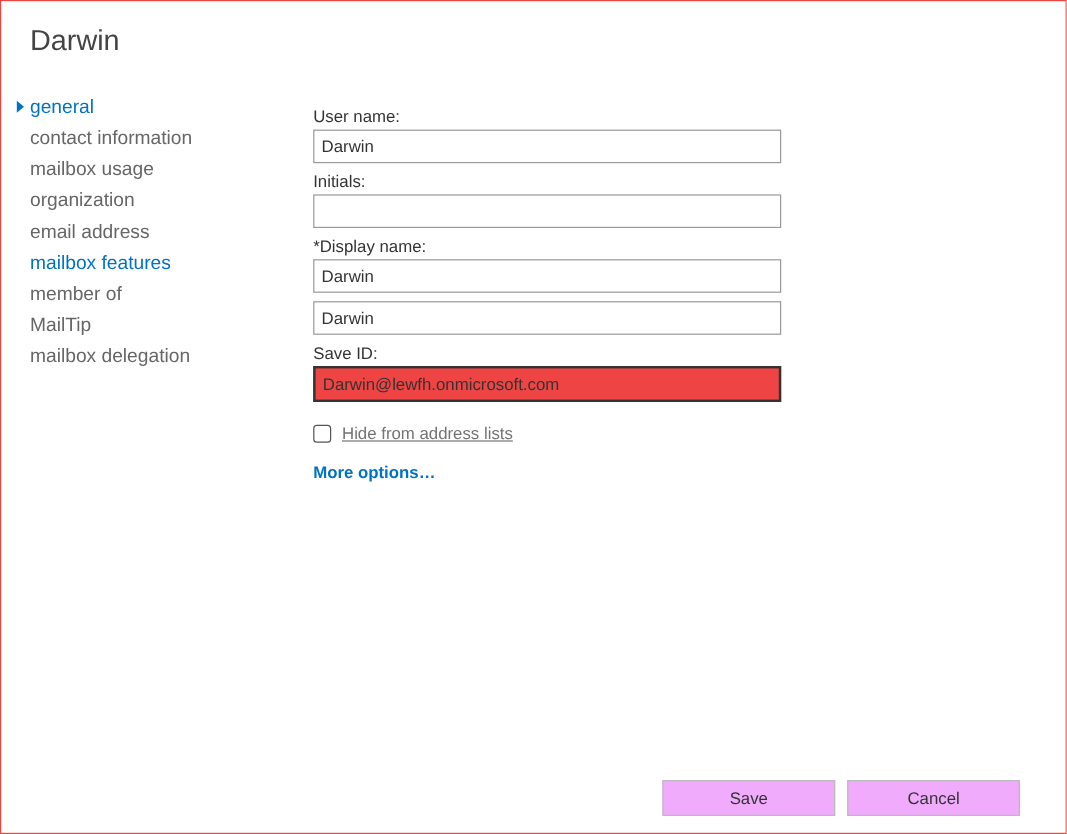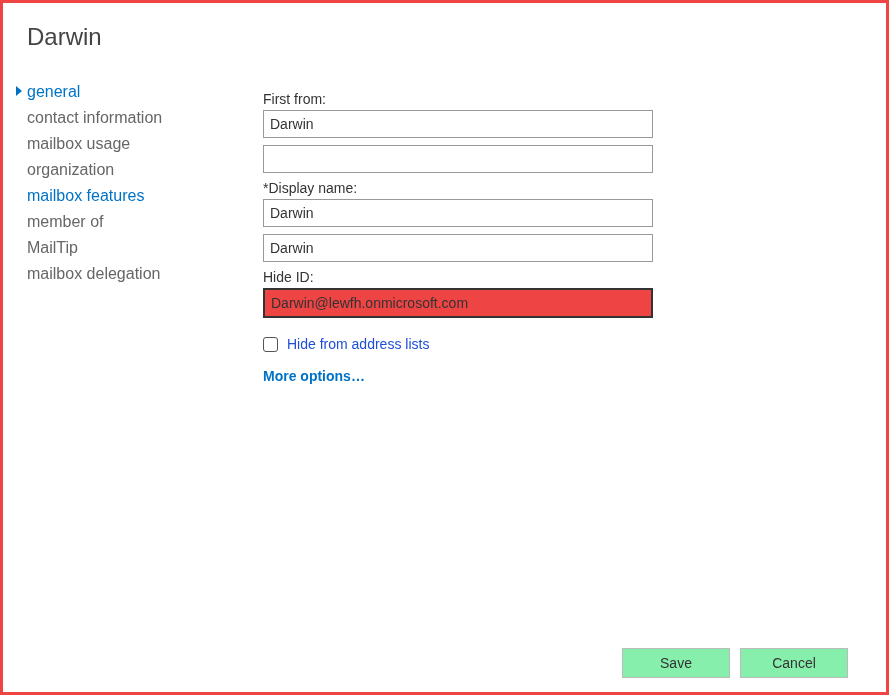--- a/index.html
+++ b/index.html
@@ -9,21 +9,21 @@
     }
     body {
       font-family: "Segoe UI", Tahoma, Geneva, sans-serif;
       font-size: 14px;
       color: #333;
       background: #fff;
     }
     .window {
       width: 889px;
       height: 695px;
-      border: 3px solid #ef4444;
+      border: 1px solid #ef4444;
       position: relative;
       background: #fff;
     }
     .header {
       padding: 20px 0 0 24px;
     }
     .page-title {
       font-size: 24px;
       font-weight: 300;
       color: #444;
@@ -107,40 +107,41 @@
       width: 15px;
       height: 15px;
       border: 1px solid #555;
       border-radius: 3px;
       margin-right: 9px;
       cursor: pointer;
       background: #fff;
     }
     .checkbox-label {
       font-size: 14px;
-      color: #1d4ed8;
+      color: #737373;
+      text-decoration: underline;
     }
     .more-options {
       color: #0072c6;
       font-size: 14px;
       cursor: pointer;
       font-weight: bold;
     }
     .footer {
       position: absolute;
       bottom: 14px;
       right: 38px;
       display: flex;
       gap: 10px;
     }
     .btn {
-      width: 108px;
+      width: 144px;
       height: 30px;
       border: 1px solid #bbb;
-      background: #86efac;
+      background: #f0abfc;
       font-size: 14px;
       color: #333;
       cursor: pointer;
       font-family: inherit;
     }
   </style>
 </head>
 <body>
 
 <div class="window">
@@ -156,51 +157,55 @@
       </div>
       <div class="sidebar-item">
         <span>contact information</span>
       </div>
       <div class="sidebar-item">
         <span>mailbox usage</span>
       </div>
       <div class="sidebar-item">
         <span>organization</span>
       </div>
+      <div class="sidebar-item">
+        <span>email address</span>
+      </div>
       <div class="sidebar-item link">
         <span>mailbox features</span>
       </div>
       <div class="sidebar-item">
         <span>member of</span>
       </div>
       <div class="sidebar-item">
         <span>MailTip</span>
       </div>
       <div class="sidebar-item">
         <span>mailbox delegation</span>
       </div>
     </div>
 
     <div class="main">
       <div class="field">
-        <label class="field-label">First from:</label>
+        <label class="field-label">User name:</label>
         <input type="text" class="field-input" value="Darwin" style="">
       </div>
       <div class="field">
+        <label class="field-label">Initials:</label>
         <input type="text" class="field-input" value="" style="">
       </div>
       <div class="field">
         <label class="field-label">*Display name:</label>
         <input type="text" class="field-input" value="Darwin" style="">
       </div>
       <div class="field">
         <input type="text" class="field-input" value="Darwin" style="">
       </div>
       <div class="field">
-        <label class="field-label">Hide ID:</label>
+        <label class="field-label">Save ID:</label>
         <input type="text" class="field-input readonly" readonly="" value="Darwin@lewfh.onmicrosoft.com" style="">
       </div>
       <div class="checkbox-row">
         <div class="checkbox"></div>
         <span class="checkbox-label">Hide from address lists</span>
       </div>
       <div class="more-options">More options…</div>
     </div>
   </div>
 

